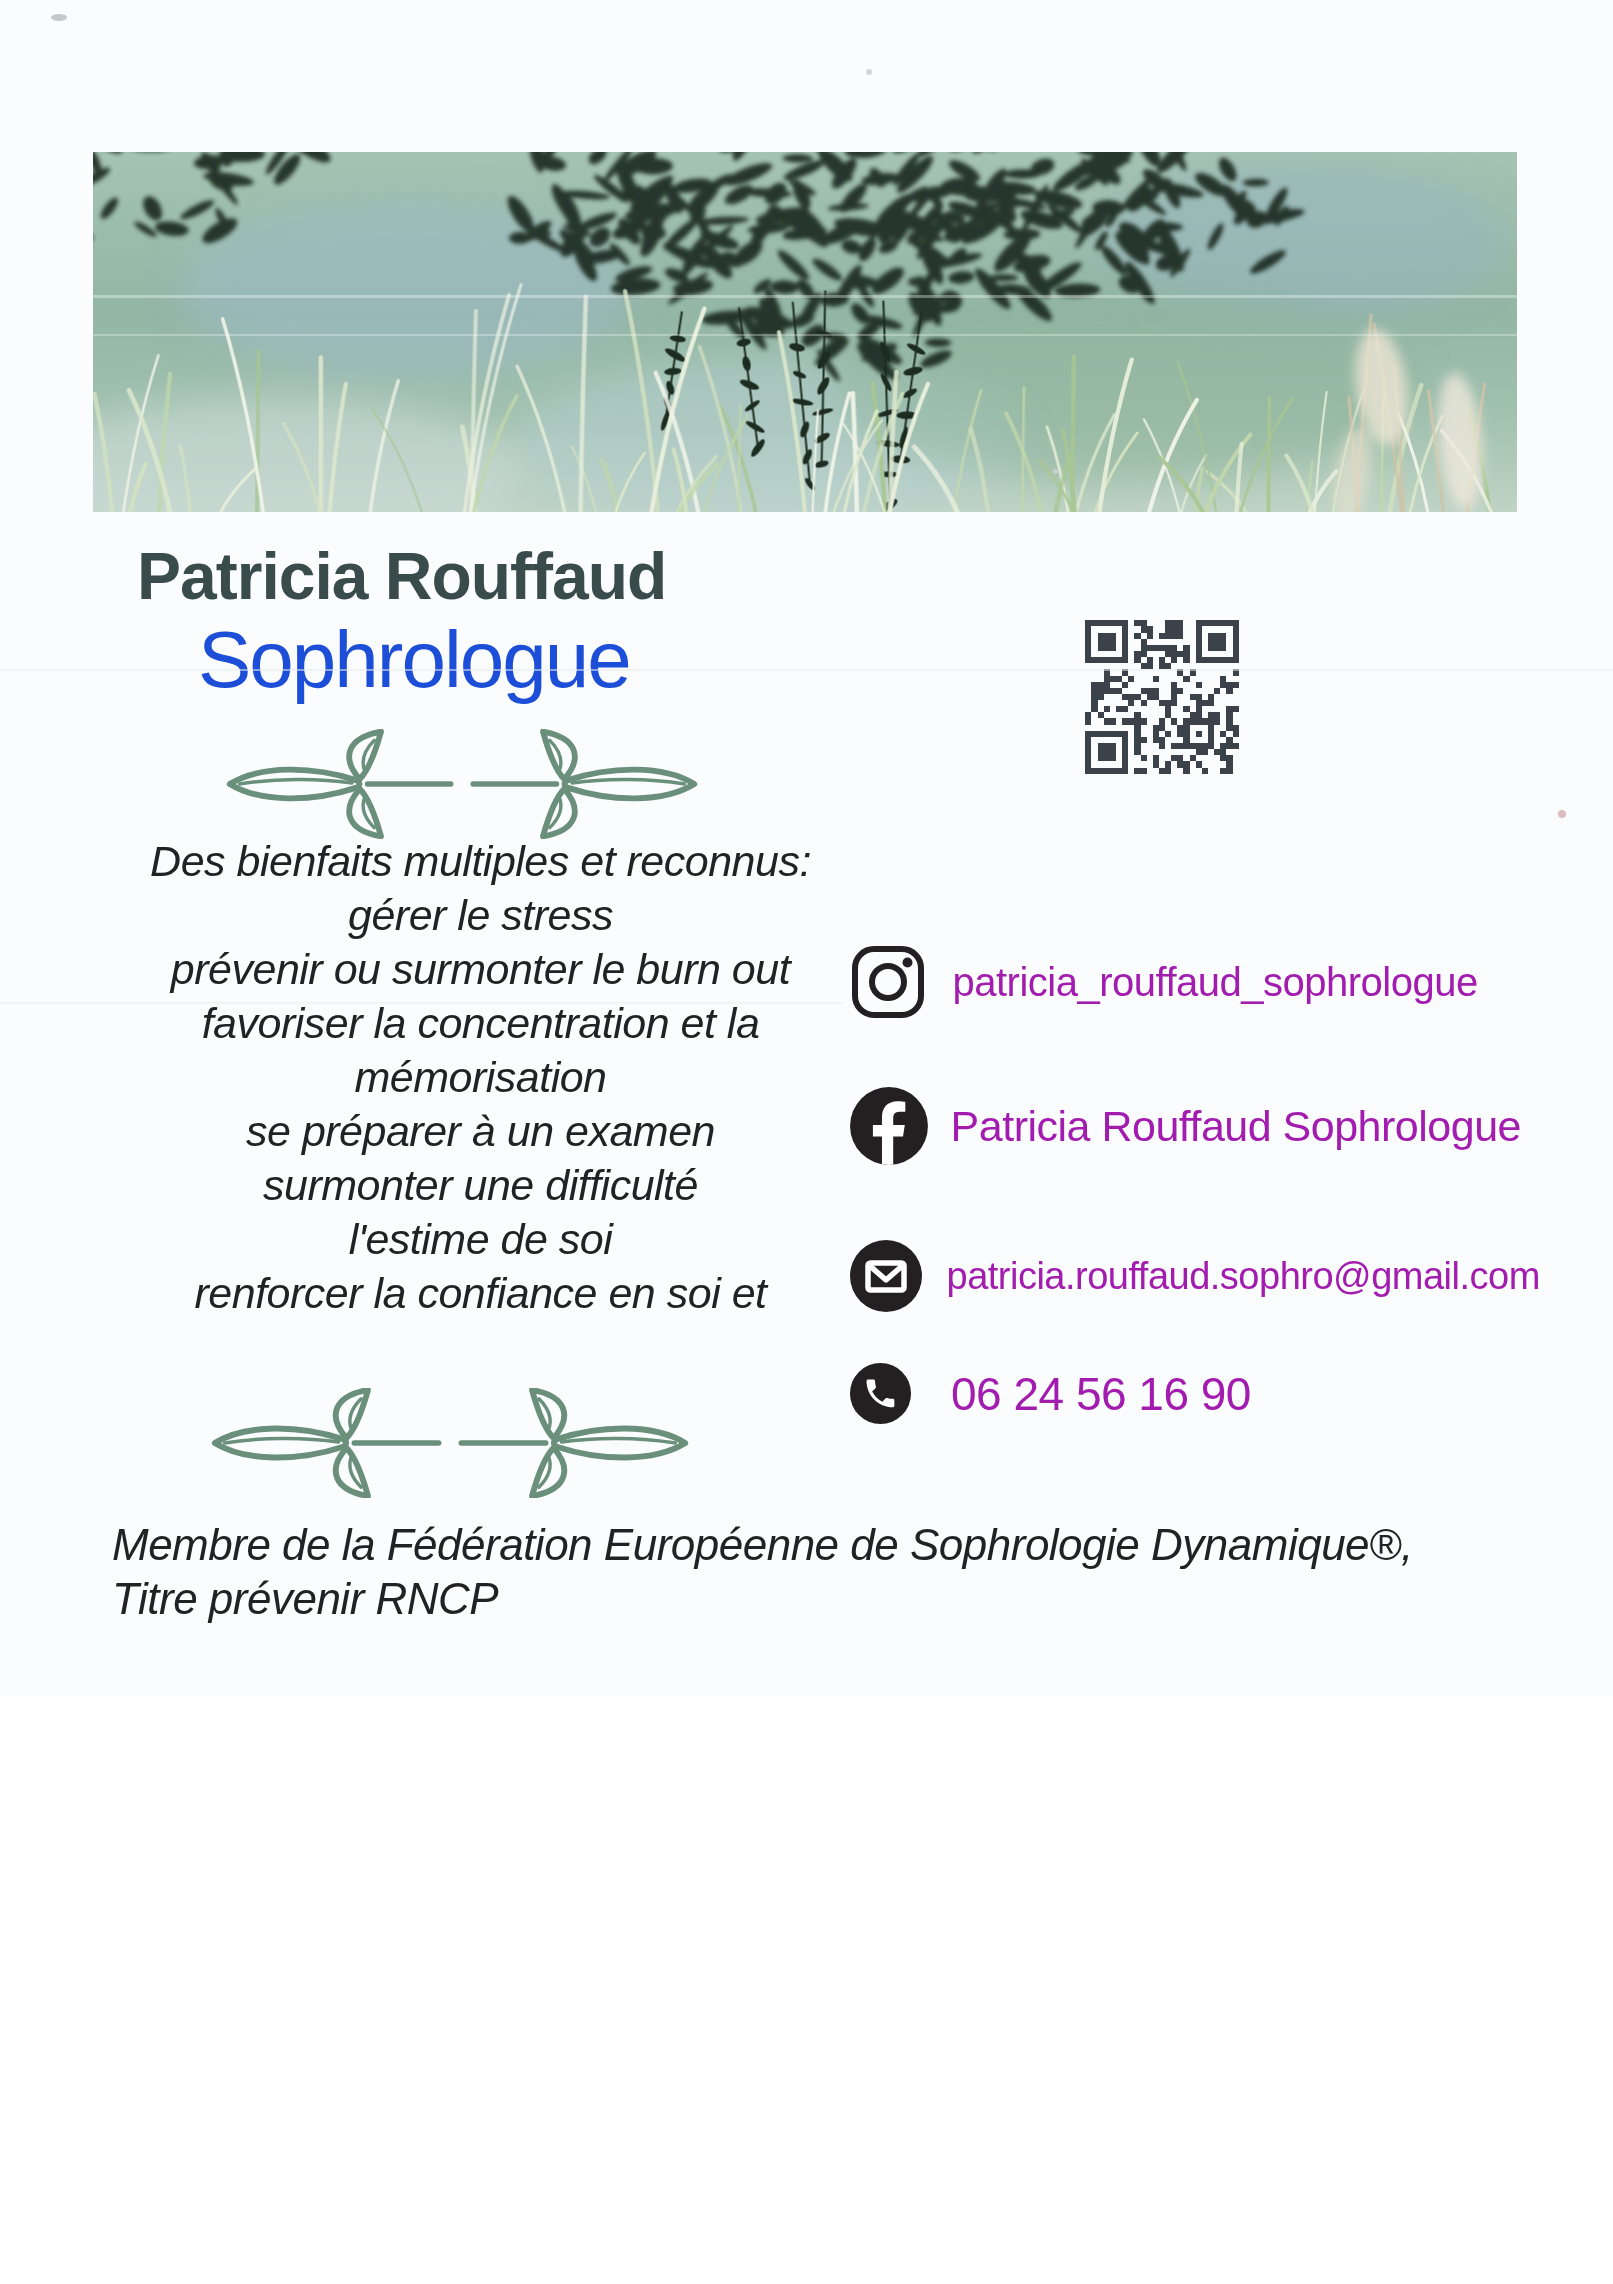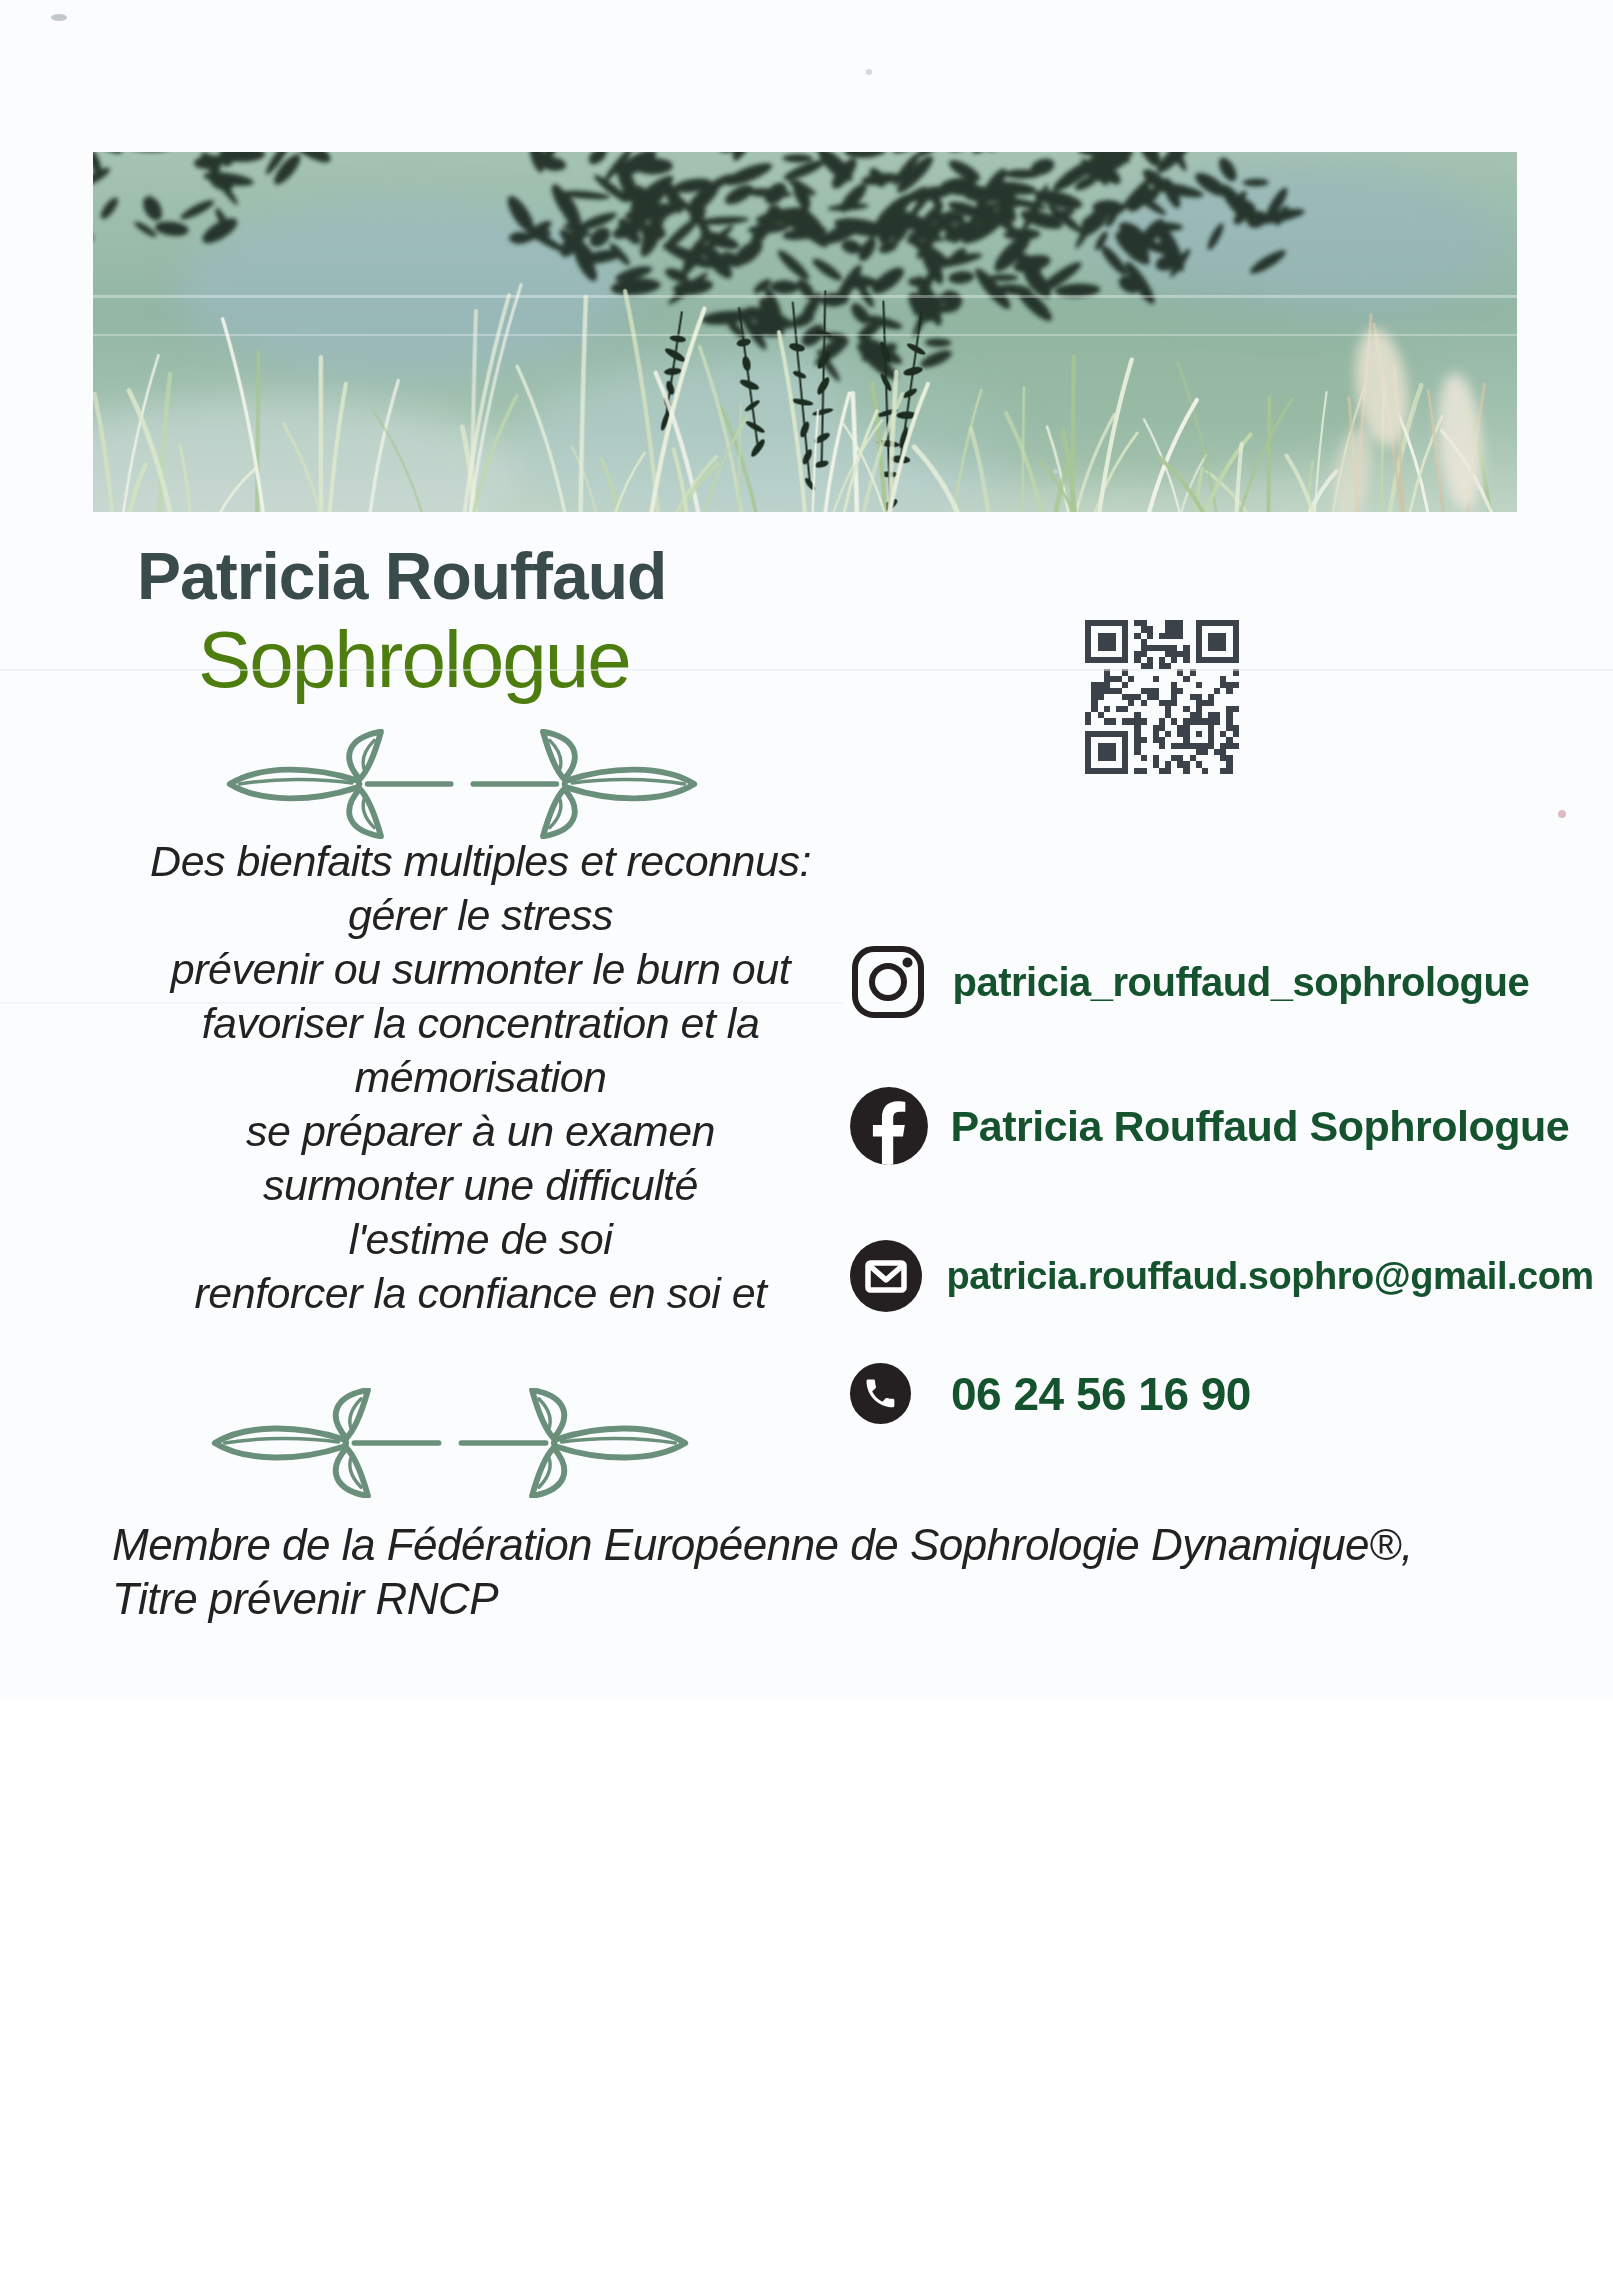--- a/index.html
+++ b/index.html
@@ -8,33 +8,33 @@
   html,body{margin:0;padding:0;background:#ffffff;}
   .page{position:relative;width:1613px;height:1697px;background:#fbfcfd;overflow:hidden;
         font-family:"Liberation Sans",sans-serif;}
   .photo{position:absolute;overflow:hidden;}
   .photo svg{display:block;width:100%;height:100%;}
   .top-photo{left:93px;top:152px;width:1424px;height:360px;}
   .bottom-photo{left:98px;top:1701px;width:1419px;height:423px;}
   .name{position:absolute;left:137px;top:538px;margin:0;font-size:66px;font-weight:700;
         letter-spacing:-1px;color:var(--title);white-space:nowrap;}
   .role{position:absolute;left:198px;top:614px;margin:0;font-size:80px;font-weight:400;
-        letter-spacing:-2px;color:#4d7c0f;white-space:nowrap;}
+        letter-spacing:-2px;color:#1d4ed8;white-space:nowrap;}
   .qr{position:absolute;left:1073px;top:606px;width:178px;height:182px;color:var(--qr);}
   .qr svg{display:block;width:100%;height:100%;}
   .divider{position:absolute;color:var(--accent);}
   .divider svg{display:block;width:100%;height:100%;}
   .divider.d-top{left:222px;top:729px;width:480px;height:110px;}
   .divider.d-bottom{left:199px;top:1388px;width:502px;height:110px;}
   .benefits{position:absolute;left:116px;top:834px;width:729px;text-align:center;
             font-style:italic;font-size:43px;line-height:54px;color:var(--text);
             letter-spacing:-0.5px;}
   .contact-row{position:absolute;left:849px;display:flex;align-items:center;}
   .contact-row svg{display:block;color:var(--icon);flex:0 0 auto;}
-  .contact-label{color:#14532d;letter-spacing:-0.5px;white-space:nowrap;font-weight:bold;}
+  .contact-label{color:#a21caf;letter-spacing:-0.5px;white-space:nowrap;}
   .row-ig{top:943px;}   .row-ig .contact-label{font-size:40px;margin-left:25.5px;}
   .row-fb{top:1086px;}  .row-fb .contact-label{font-size:43px;margin-left:21.6px;}
   .row-mail{top:1239px;}.row-mail .contact-label{font-size:38px;margin-left:23.5px;}
   .row-tel{top:1362px;} .row-tel .contact-label{font-size:46px;margin-left:39px;}
   .membership{position:absolute;left:112px;top:1518px;font-style:italic;font-size:44px;
               line-height:54px;color:var(--text);letter-spacing:-0.5px;white-space:nowrap;}
   .streak{position:absolute;background:#e7ebed;}
   .speck{position:absolute;border-radius:50%;}
 </style>
 </head>

